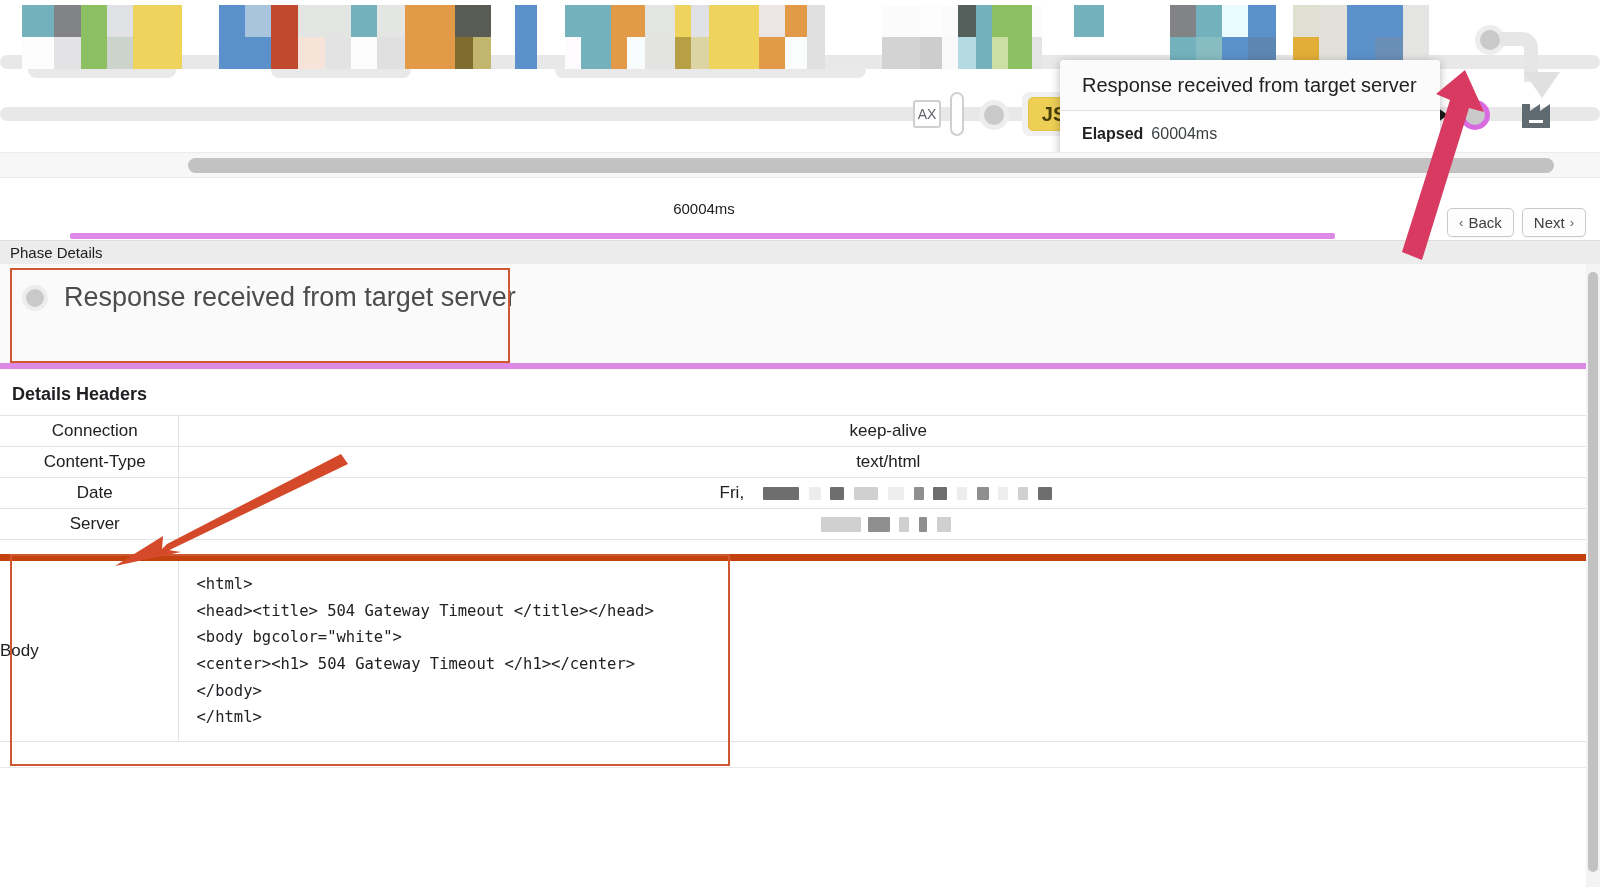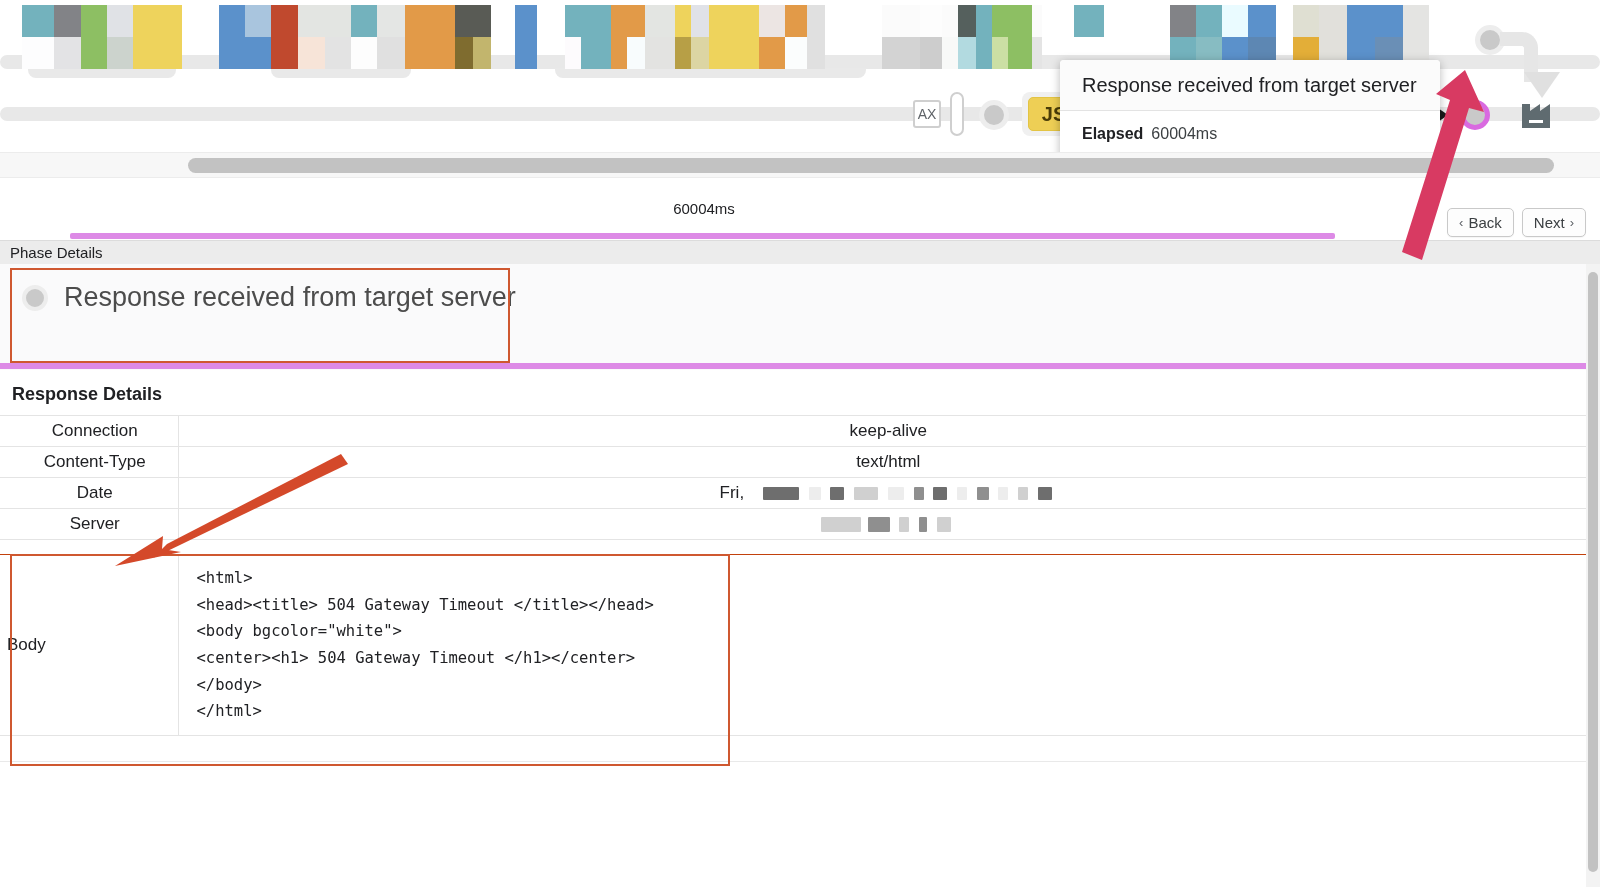--- a/index.html
+++ b/index.html
@@ -188,24 +188,24 @@
     position: absolute; left: 10px; top: 0; width: 720px; height: 212px;
     border: 2px solid #cf5830; pointer-events: none; z-index: 5;
   }
   .resp-title-inline {
     position: relative; z-index: 6;
     font-size: 18px; font-weight: 700; color: #202124;
     padding: 2px 0 6px 14px;
   }
   table.body-tbl { width: 1586px; border-collapse: collapse; table-layout: fixed; }
   table.body-tbl td {
-    border-top: 1px solid #c2410c; border-bottom: 1px solid #e4e4e4;
+    border-top: 7px solid #c2410c; border-bottom: 1px solid #e4e4e4;
     border-right: 1px solid #e4e4e4; vertical-align: middle;
   }
-  table.body-tbl td.k { width: 178px; font-size: 17px; padding-left: 7px; color:#202124;margin-top:16px; }
+  table.body-tbl td.k { width: 178px; font-size: 17px; padding-left: 0; color:#202124;margin-top:16px; }
   table.body-tbl td.v { border-right: none; padding: 10px 0 10px 18px; }
   pre.codeblock {
     margin: 0; font-family: "DejaVu Sans Mono", monospace;
     font-size: 15.5px; line-height: 1.72; color: #202124; white-space: pre;
   }
   .tail-row { width:1586px; height:26px; border-bottom:1px solid #e9e9e9; background:#fff; }
 
   
   .vscroll-track {
     position: absolute; right: 0; top: 264px; width: 14px; height: 623px; background: #f3f3f3;
@@ -486,21 +486,21 @@
 
     <div class="phase-card-zone">
       <div class="phase-card"></div>
       <div class="phase-card-inner">
         <div class="phase-dot"></div>
         <div class="phase-title">Response received from target server</div>
       </div>
       <div class="magenta-divider"></div>
     </div>
 
-    <div class="section-title">Response Details</div>
+    <div class="section-title">Details Headers</div>
     <table class="kv">
       <tbody>
         <tr>
           <td class="k">Connection</td>
           <td class="v">keep-alive</td>
         </tr>
         <tr>
           <td class="k">Content-Type</td>
           <td class="v">text/html</td>
         </tr>

